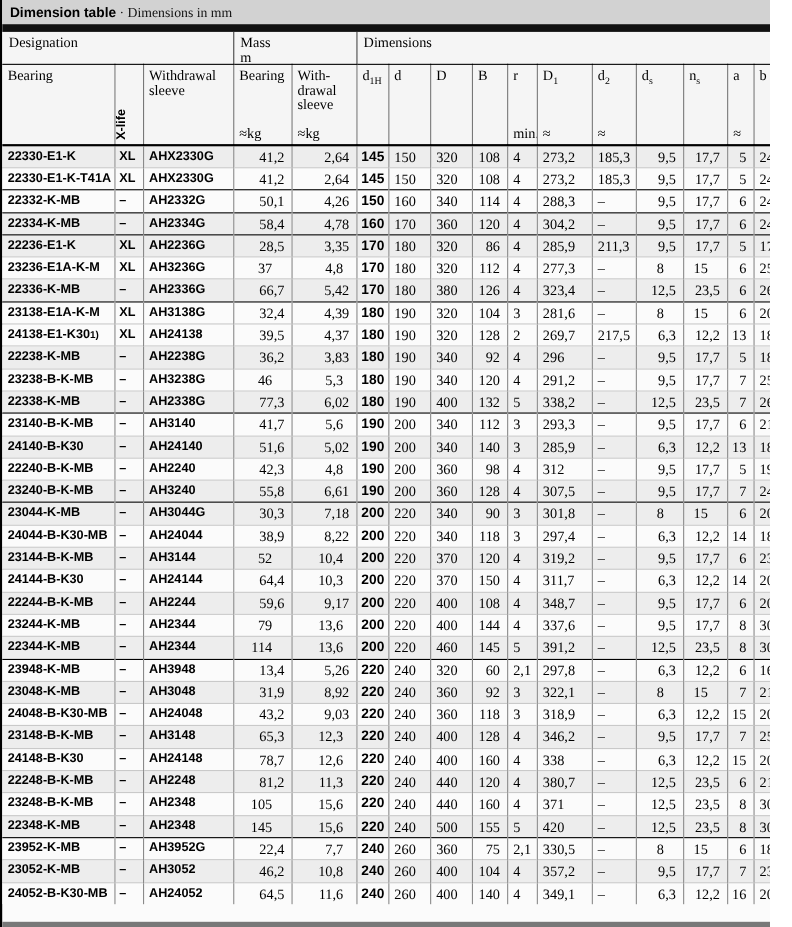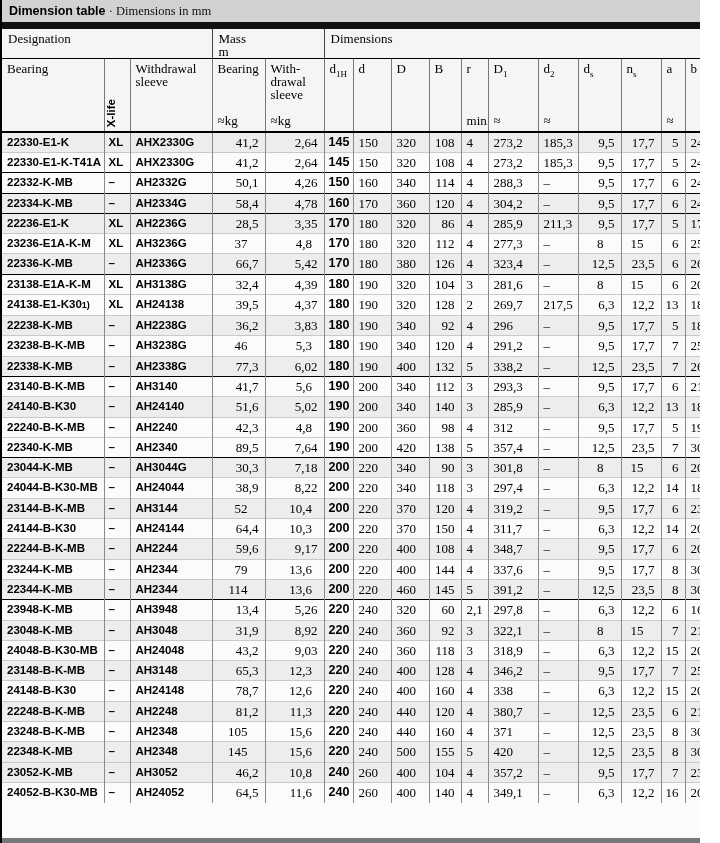--- a/index.html
+++ b/index.html
@@ -488,37 +488,37 @@
           <td class="al-left">360</td>
           <td class="al-dec" style="padding-right: 6px;">98</td>
           <td class="al-left">4</td>
           <td class="al-left">312</td>
           <td class="al-left">–</td>
           <td class="al-dec" style="padding-right: 6px;">9,5</td>
           <td class="al-dec" style="padding-right: 6px;">17,7</td>
           <td class="al-dec" style="padding-right: 6px;">5</td>
           <td class="al-left">19</td>
         </tr>
-        <tr class="plain">
-          <td class="c-bearing">22340-K-MB</td>
-          <td class="c-xlife">–</td>
-          <td class="c-sleeve">AH2340</td>
-          <td class="al-dec" style="padding-right: 6px;">89,5</td>
-          <td class="al-dec" style="padding-right: 6px;">7,64</td>
+        <tr class="shaded">
+          <td class="c-bearing">23240-B-K-MB</td>
+          <td class="c-xlife">–</td>
+          <td class="c-sleeve">AH3240</td>
+          <td class="al-dec" style="padding-right: 6px;">55,8</td>
+          <td class="al-dec" style="padding-right: 6px;">6,61</td>
           <td class="c-d1h">190</td>
           <td class="al-left">200</td>
-          <td class="al-left">420</td>
-          <td class="al-dec" style="padding-right: 6px;">138</td>
-          <td class="al-left">5</td>
-          <td class="al-left">357,4</td>
-          <td class="al-left">–</td>
-          <td class="al-dec" style="padding-right: 6px;">12,5</td>
-          <td class="al-dec" style="padding-right: 6px;">23,5</td>
+          <td class="al-left">360</td>
+          <td class="al-dec" style="padding-right: 6px;">128</td>
+          <td class="al-left">4</td>
+          <td class="al-left">307,5</td>
+          <td class="al-left">–</td>
+          <td class="al-dec" style="padding-right: 6px;">9,5</td>
+          <td class="al-dec" style="padding-right: 6px;">17,7</td>
           <td class="al-dec" style="padding-right: 6px;">7</td>
-          <td class="al-left">30</td>
+          <td class="al-left">24</td>
         </tr>
         <tr class="gstart shaded">
           <td class="c-bearing">23044-K-MB</td>
           <td class="c-xlife">–</td>
           <td class="c-sleeve">AH3044G</td>
           <td class="al-dec" style="padding-right: 6px; margin-top: 20px;">30,3</td>
           <td class="al-dec" style="padding-right: 6px;">7,18</td>
           <td class="c-d1h">200</td>
           <td class="al-left">220</td>
           <td class="al-left">340</td>
@@ -776,20 +776,38 @@
           <td class="al-left">500</td>
           <td class="al-dec" style="padding-right: 6px;">155</td>
           <td class="al-left">5</td>
           <td class="al-left">420</td>
           <td class="al-left">–</td>
           <td class="al-dec" style="padding-right: 6px;">12,5</td>
           <td class="al-dec" style="padding-right: 6px;">23,5</td>
           <td class="al-dec" style="padding-right: 6px;">8</td>
           <td class="al-left">30</td>
         </tr>
+        <tr class="gstart plain">
+          <td class="c-bearing">23952-K-MB</td>
+          <td class="c-xlife">–</td>
+          <td class="c-sleeve">AH3952G</td>
+          <td class="al-dec" style="padding-right: 6px;">22,4</td>
+          <td class="al-dec" style="padding-right: 11.5px;">7,7</td>
+          <td class="c-d1h">240</td>
+          <td class="al-left">260</td>
+          <td class="al-left">360</td>
+          <td class="al-dec" style="padding-right: 6px;">75</td>
+          <td class="al-left">2,1</td>
+          <td class="al-left">330,5</td>
+          <td class="al-left">–</td>
+          <td class="al-dec" style="padding-right: 17px;">8</td>
+          <td class="al-dec" style="padding-right: 17px;">15</td>
+          <td class="al-dec" style="padding-right: 6px;">6</td>
+          <td class="al-left">18</td>
+        </tr>
         <tr class="shaded">
           <td class="c-bearing">23052-K-MB</td>
           <td class="c-xlife">–</td>
           <td class="c-sleeve">AH3052</td>
           <td class="al-dec" style="padding-right: 6px;">46,2</td>
           <td class="al-dec" style="padding-right: 11.5px;">10,8</td>
           <td class="c-d1h">240</td>
           <td class="al-left">260</td>
           <td class="al-left">400</td>
           <td class="al-dec" style="padding-right: 6px;">104</td>

